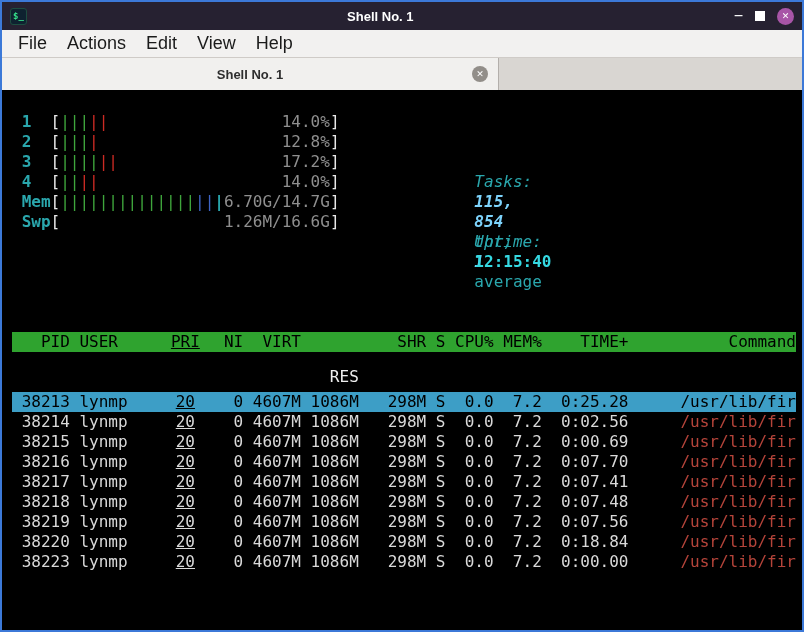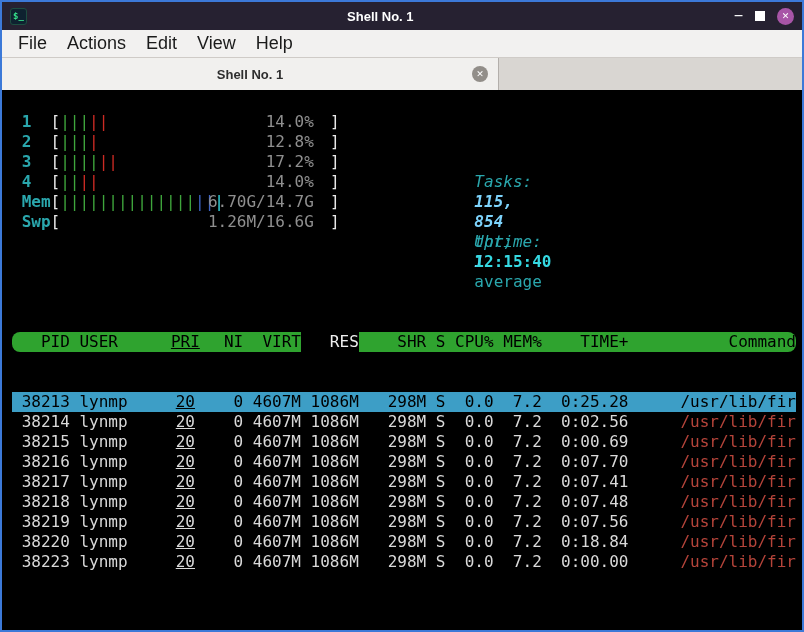--- a/index.html
+++ b/index.html
@@ -40,38 +40,38 @@
               font-family: "DejaVu Sans Mono", monospace; font-size: 16px; line-height: 20px;
               padding: 22px 6px 16px 10px; display: flex; flex-direction: column;
               overflow: hidden; white-space: pre; }
 
   .htop-top { display: flex; }
   .meters { width: 34ch; margin-left: 1ch; }
   .mline { display: flex; height: 20px; }
   .mlabel { width: 3ch; color: var(--cyan, #2aa7ad); font-weight: bold; }
   .brk { color: #e8e8e8; }
   .mbar { width: 28ch; position: relative; display: inline-block; }
-  .mval { position: absolute; right: 16px; top: 0; color: var(--gray, #8f8f8f); }
+  .mval { position: absolute; right: 0; top: 0; color: var(--gray, #8f8f8f); }
   .sg-green { color: var(--barGreen, #3fa63c); }
   .sg-red   { color: var(--barRed, #cc2b24); }
   .sg-blue  { color: var(--barBlue, #3d64c4); }
   .sg-cyan  { color: var(--brightCyan, #35d9e2); }
 
   .sysinfo { margin-left: 3ch; }
   .si-line { height: 20px; }
   .lbl { color: var(--cyan, #2aa7ad); }
   .b { font-weight: bold; color: #7dd3fc; }
   .bc { color: var(--brightCyan, #35d9e2); }
   .dim { color: var(--gray, #9a9a9a); }
   .gap { margin-right: .62ch; font-style: italic; }
 
   
   .ptable { margin-top: 20px; }
-  .hrow { display: flex; background: var(--headerGreen, #2fa32f); color: #000; height: 20px; border-radius: 8px; }
-  .hrow .sorted { background: #000; color: #efefef; }
+  .hrow { display: flex; background: var(--headerGreen, #2fa32f); color: #000; height: 20px; }
+  .hrow .sorted { background: #000; color: #efefef; margin-top: 35px; }
   .prow { display: flex; height: 20px; }
   .prow .c-cmd { color: var(--cmdRed, #b5443a); }
   .prow.selected { background: var(--selRow, #3d9ec6); color: #000; }
   .prow.selected .c-cmd { color: #000; }
 
   .hcell { display: block; }
   .c-pid  { width: 6ch; text-align: right; }
   .c-user { width: 9ch; text-align: left; margin-left: 1ch; }
   .c-pri  { width: 4ch; text-align: center; text-decoration: underline; }
   .c-ni   { width: 4ch; text-align: right; }

